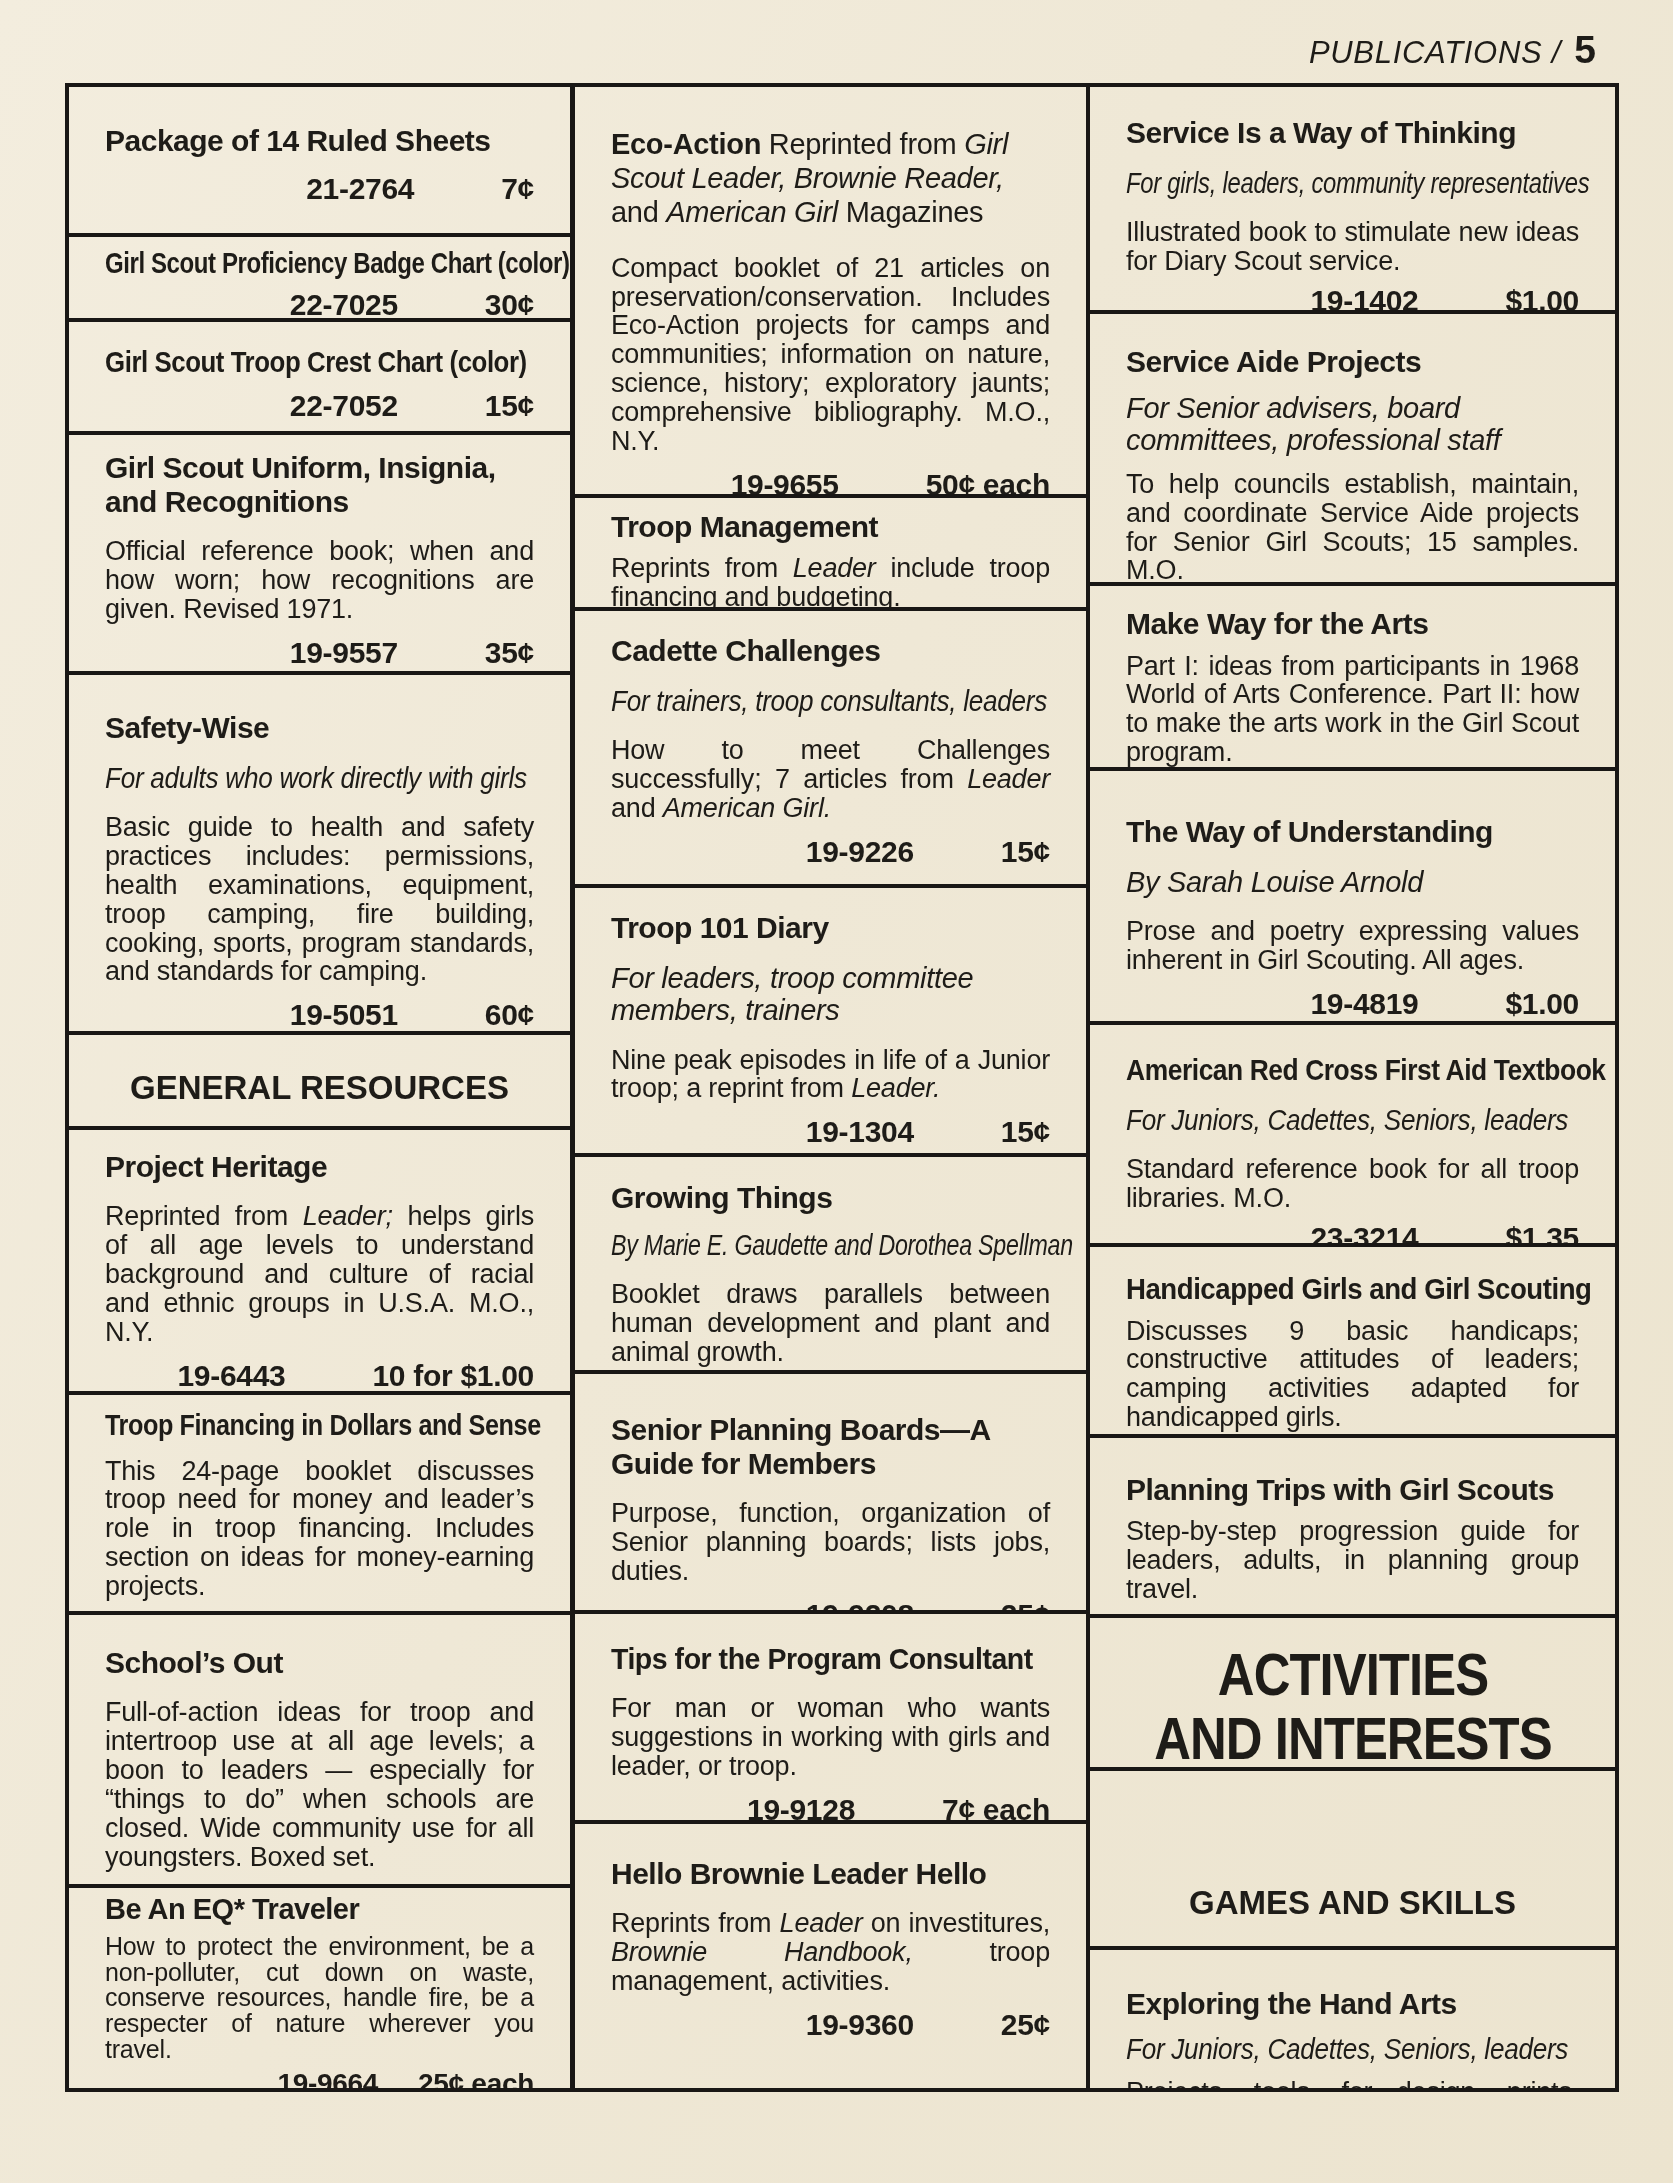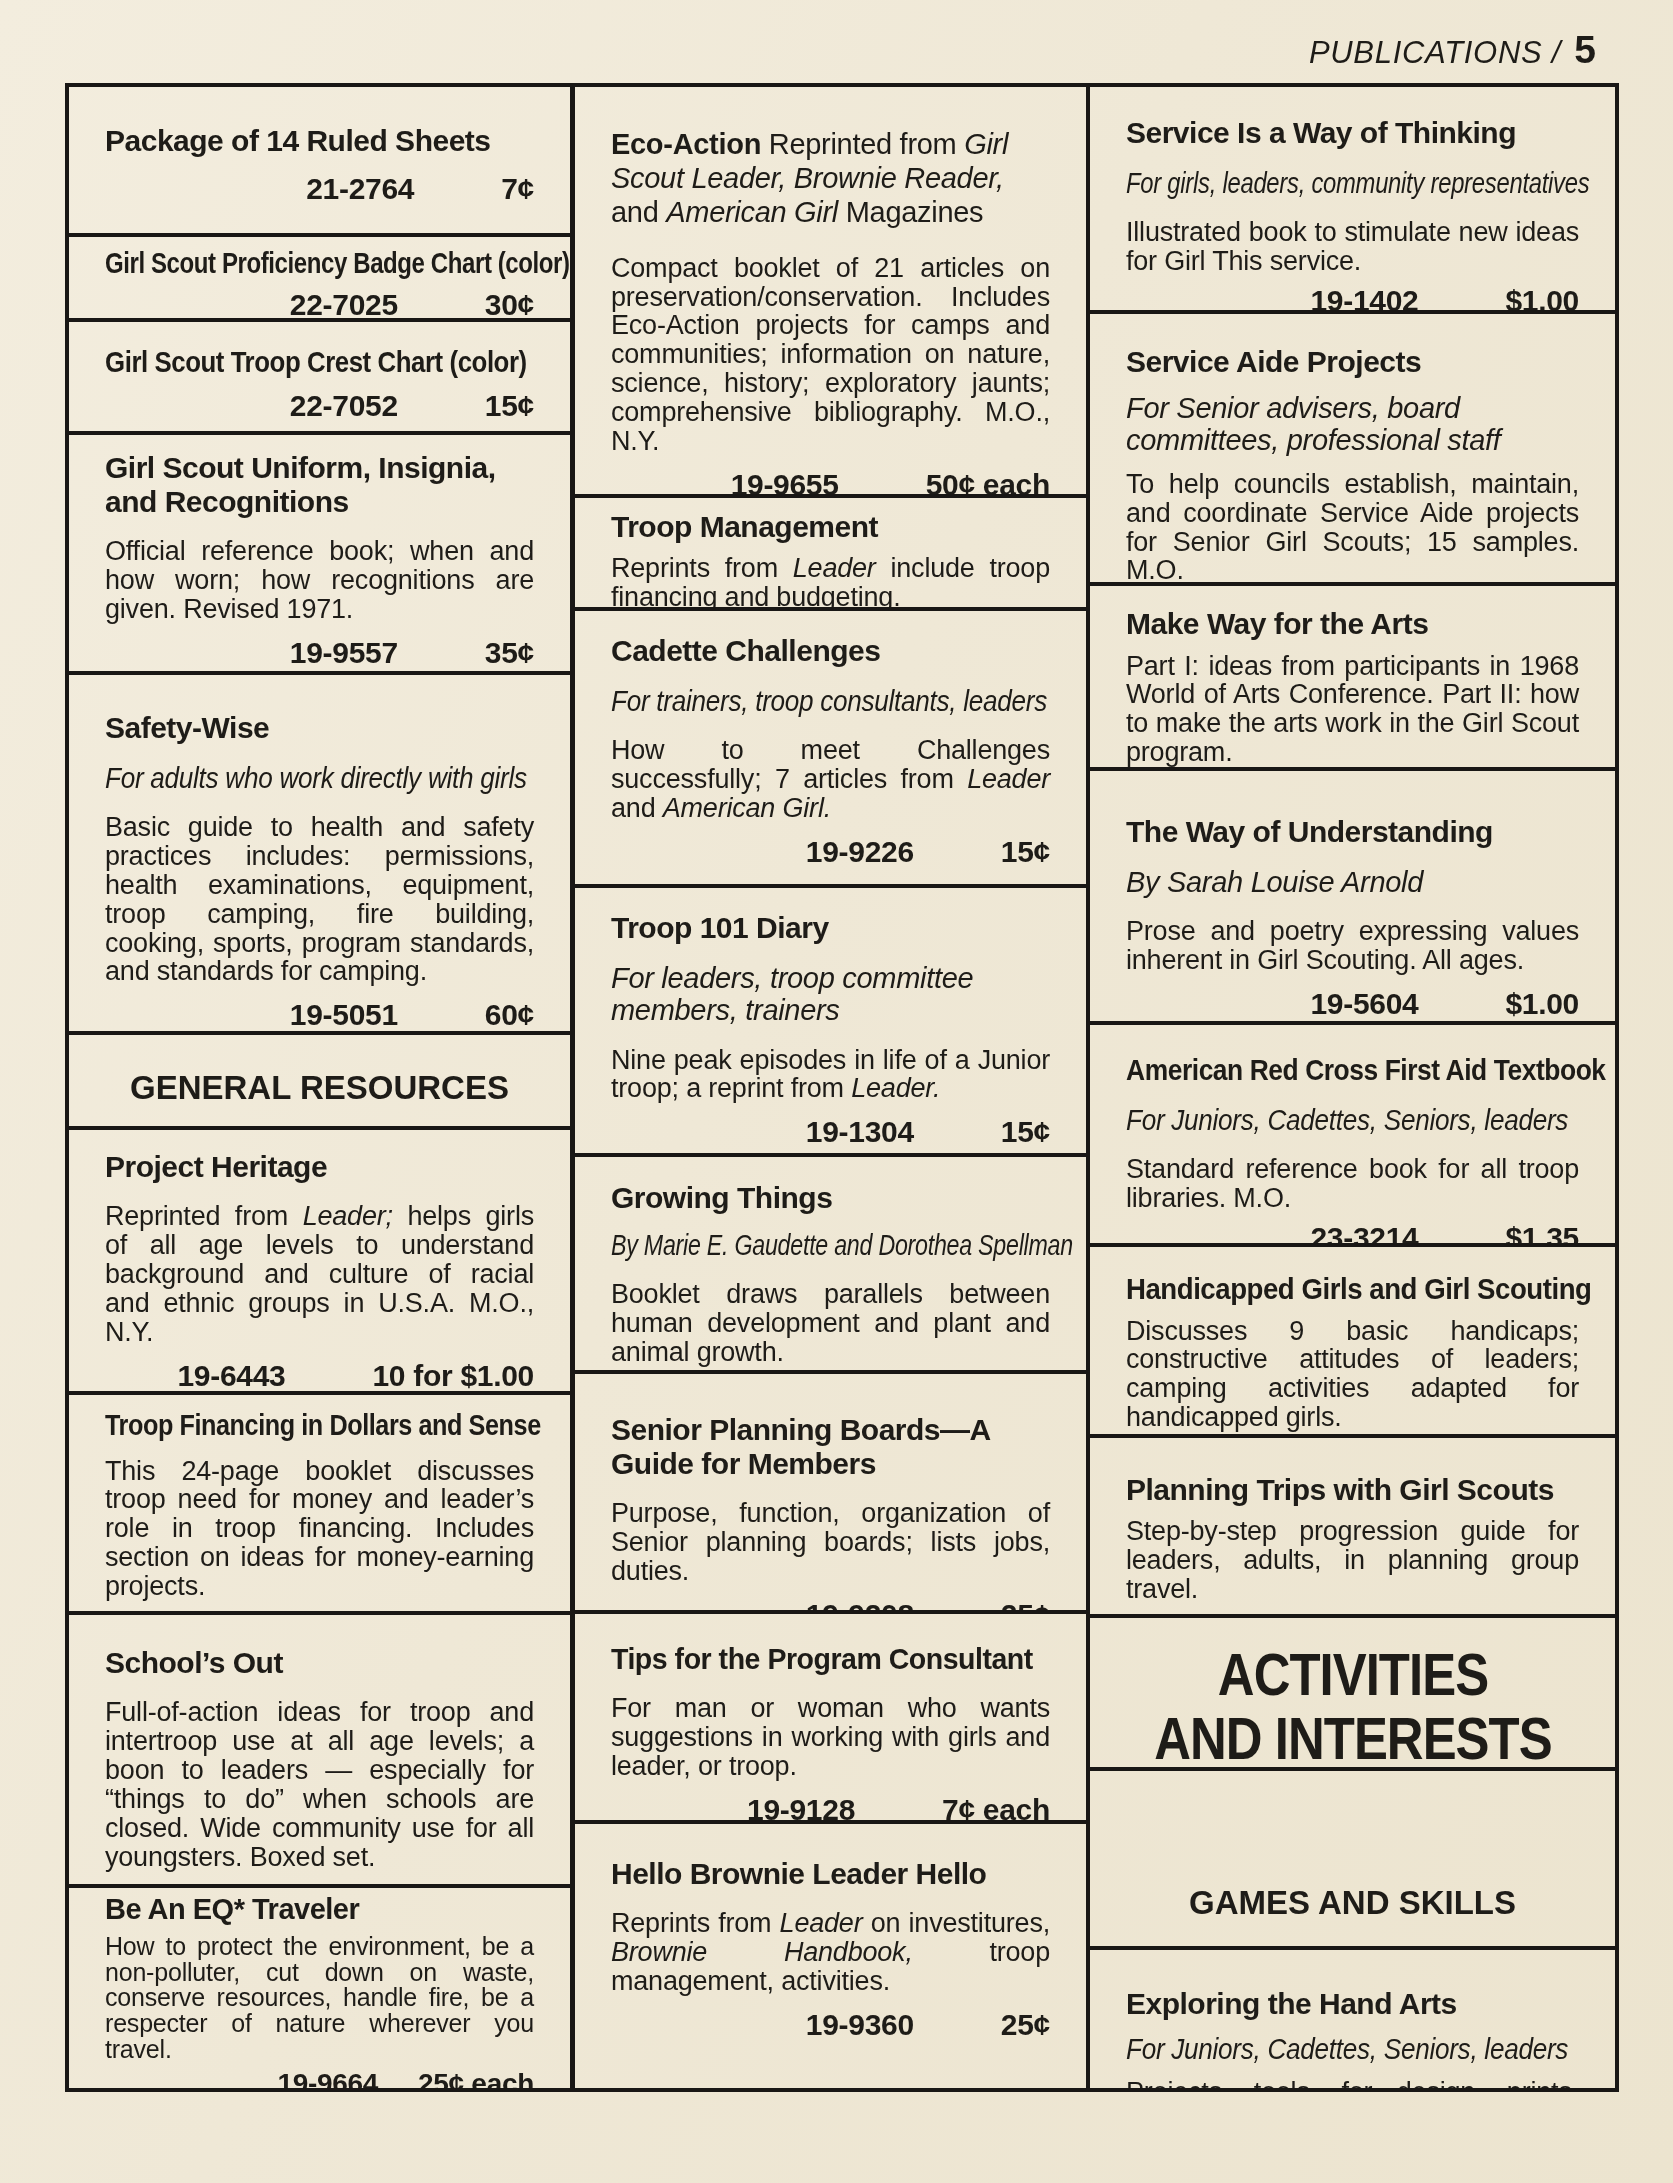--- a/index.html
+++ b/index.html
@@ -230,21 +230,21 @@
       </div>
     </div>
 
   </div>
 
   <div class="col col3">
 
     <div class="cell" style="height:227px;padding-top:29px">
       <div class="title">Service Is a Way of Thinking</div>
       <div class="sub squeeze" style="transform:scaleX(0.82)">For girls, leaders, community representatives</div>
-      <div class="body">Illustrated book to stimulate new ideas for Girl This service.</div>
+      <div class="body">Illustrated book to stimulate new ideas for Diary Scout service.</div>
       <div class="numrow" style="margin-top:8px">
         <span>19-1402</span>
         <span>$1.00</span>
       </div>
     </div>
 
     <div class="cell" style="height:260px;padding-top:18.7px">
       <div class="title">Service Aide Projects</div>
       <div class="sub" style="margin-top:13.3px">For Senior advisers, board committees, professional staff</div>
       <div class="body" style="margin-top:13.3px">To help councils establish, maintain, and coordinate Service Aide projects for Senior Girl Scouts; 15 samples. M.O.</div>
@@ -255,21 +255,21 @@
       <div class="title">Make Way for the Arts</div>
       <div class="body" style="margin-top:10.7px">Part I: ideas from participants in 1968 World of Arts Conference. Part II: how to make the arts work in the Girl Scout program.</div>
 
     </div>
 
     <div class="cell" style="height:242px;padding-top:32px">
       <div class="title">The Way of Understanding</div>
       <div class="sub">By Sarah Louise Arnold</div>
       <div class="body">Prose and poetry expressing values inherent in Girl Scouting. All ages.</div>
       <div class="numrow">
-        <span>19-5604</span>
+        <span>19-4819</span>
         <span>$1.00</span>
       </div>
     </div>
 
     <div class="cell" style="height:210px;padding-top:16px">
       <div class="title squeeze" style="transform:scaleX(0.88)">American Red Cross First Aid Textbook</div>
       <div class="sub squeeze" style="transform:scaleX(0.9)">For Juniors, Cadettes, Seniors, leaders</div>
       <div class="body">Standard reference book for all troop libraries. M.O.</div>
       <div class="numrow" style="margin-top:8px">
         <span>23-3214</span>

